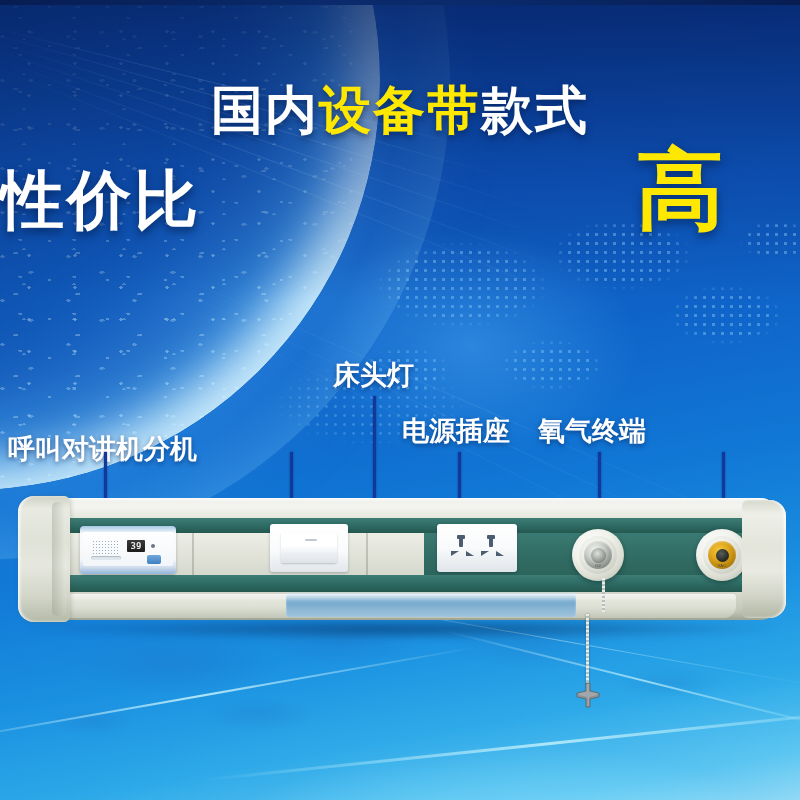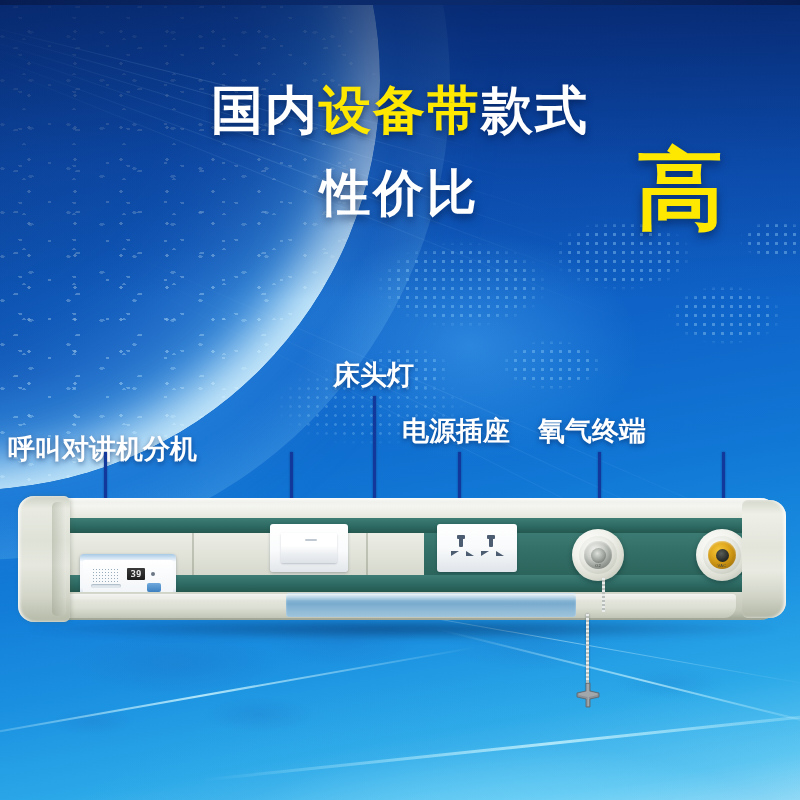--- a/index.html
+++ b/index.html
@@ -158,23 +158,22 @@
     font-size:52px;
     letter-spacing:2px;
     line-height:1;
     white-space:nowrap;
   }
   .hl-w { color:#ffffff; text-shadow: 0 3px 7px rgba(2,20,60,0.55); }
   .hl-y { color:#ffe800; text-shadow: 0 3px 7px rgba(2,20,60,0.55); }
 
   .subline {
     position:absolute; left:0; right:0; top:168px;
-    text-align:center;
     font-weight:bold;
-    font-size:50px;
+    font-size:64px;
     line-height:1;
     letter-spacing:3px;
     white-space:nowrap;
   }
   .sub-w {
     color:#ffffff;
     text-shadow: 0 4px 9px rgba(2,20,60,0.6);
   }
   .big-gao {
     position:absolute; left:636px; top:146px;
@@ -282,21 +281,20 @@
     background: linear-gradient(180deg, rgba(255,255,255,0.75), rgba(255,255,255,0));
     border-radius:4px;
   }
 
   
   .intercom {
     position:absolute; left:62px; top:30px; width:96px; height:48px;
     border-radius:4px;
     background: linear-gradient(180deg, #a8c9e4 0%, #cfe2f2 8%, #fbfcfd 16%, #f4f7fa 70%, #cfdced 86%, #8fb5d8 100%);
     box-shadow: 0 1px 3px rgba(40,60,80,0.35);
-    margin-top: 28px;
   }
   .ic-face {
     position:absolute; left:3px; top:6px; width:90px; height:34px;
     background: linear-gradient(180deg,#ffffff,#f2f5f8);
     border-radius:2px;
   }
   .ic-grille {
     position:absolute; left:9px; top:8px; width:26px; height:14px;
     background-image: radial-gradient(circle, #8ea3b4 0.7px, transparent 0.9px);
     background-size: 3px 3px;

